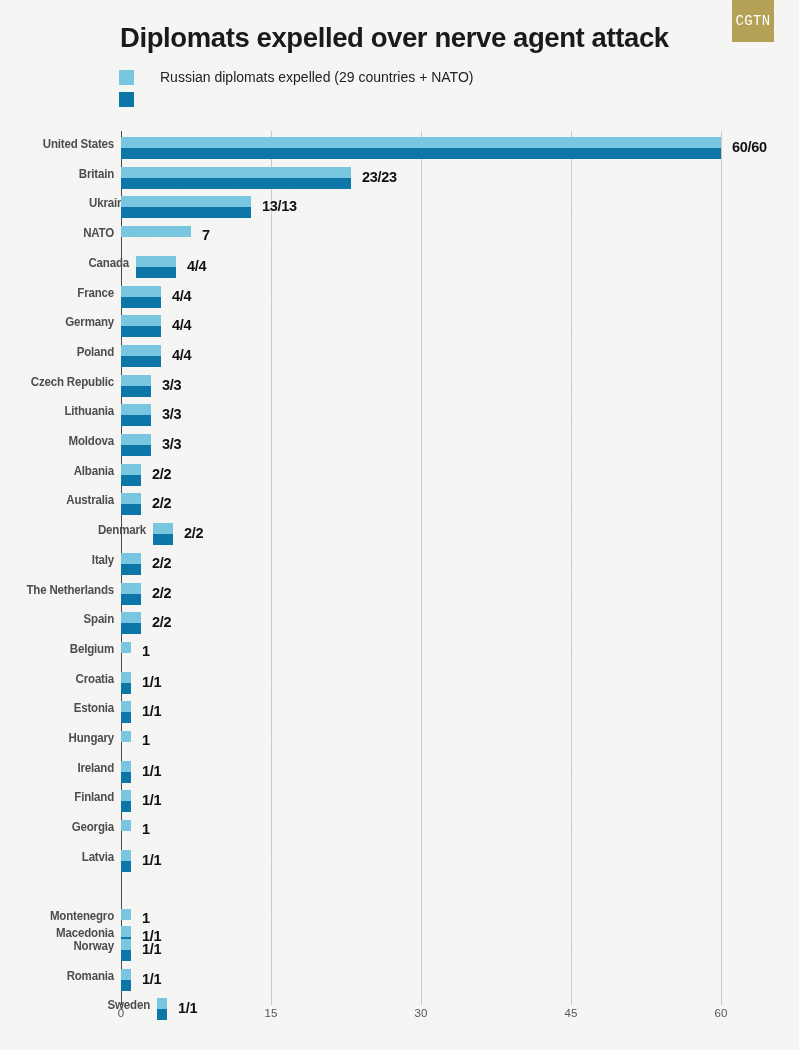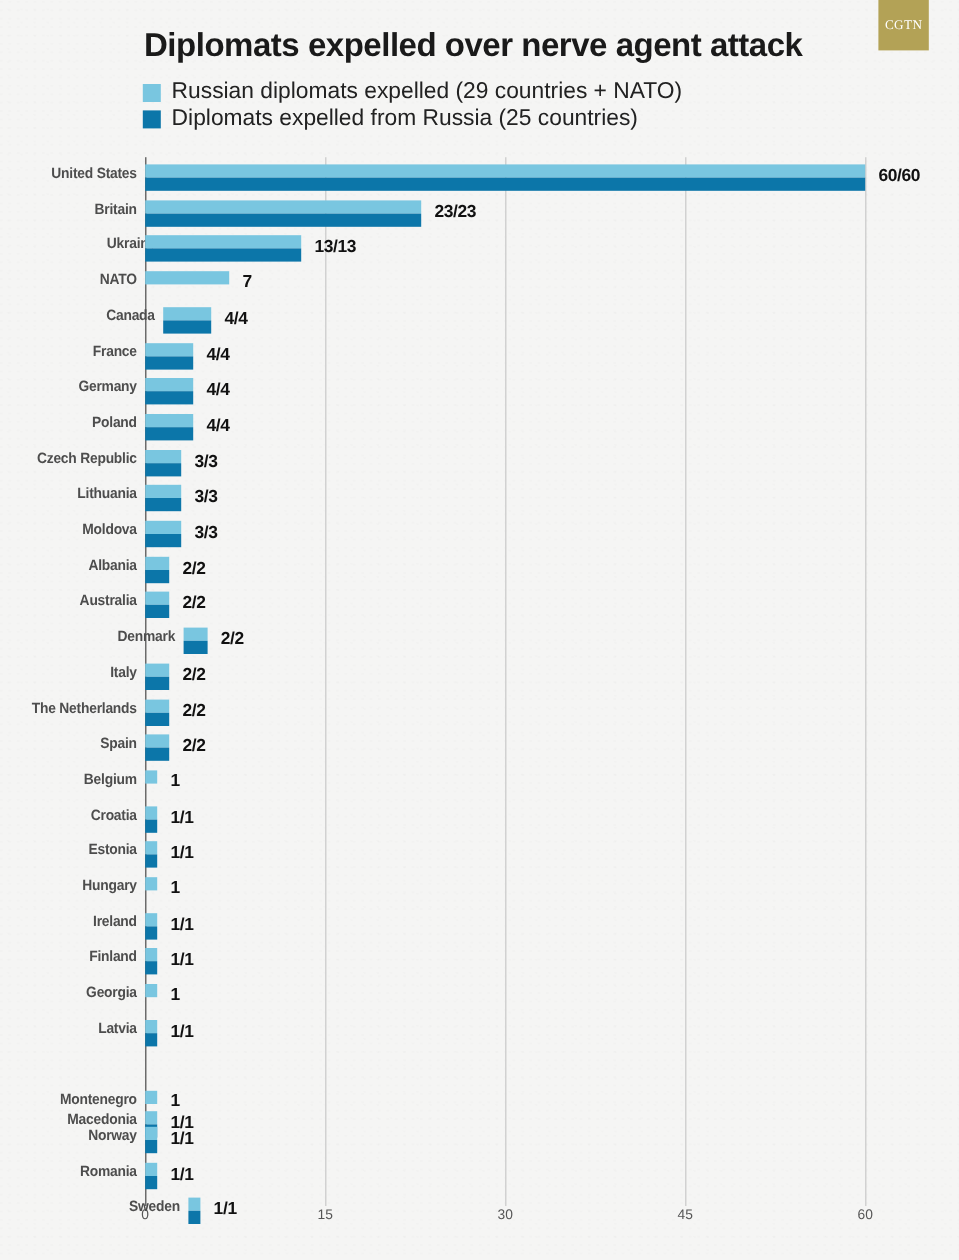--- a/index.html
+++ b/index.html
@@ -32,23 +32,23 @@
     right: 25px;
     width: 42px;
     height: 42px;
     background: #b3a256;
     display: flex;
     align-items: center;
     justify-content: center;
   }
   #logo .logo-text {
     color: #ffffff;
-    font-size: 11px;
+    font-size: 14px;
     letter-spacing: 0.3px;
-    font-family: Liberation Serif, serif;
+    font-family: Liberation Mono, monospace;
   }
 
   
   #title {
     position: absolute;
     left: 120px;
     top: 22px;
     font-size: 27.5px;
     font-weight: bold;
     color: #1a1a1a;
@@ -66,22 +66,22 @@
     display: flex;
     align-items: center;
     height: 22px;
   }
   .legend-swatch {
     width: 15px;
     height: 15px;
     flex: 0 0 auto;
   }
   .legend-label {
-    margin-left: 9px;
-    font-size: 19px;
+    margin-left: 26px;
+    font-size: 14px;
     color: #222222;
     white-space: nowrap;
   }
 
   
   #plot {
     position: absolute;
     left: 0;
     top: 0;
     width: 799px;
@@ -158,21 +158,20 @@
 
   <div id="title">Diplomats expelled over nerve agent attack</div>
 
   <div id="legend">
     <div class="legend-row">
       <span class="legend-swatch" style="background:#79c6e0"></span>
       <span class="legend-label">Russian diplomats expelled (29 countries + NATO)</span>
     </div>
     <div class="legend-row">
       <span class="legend-swatch" style="background:#0c76a9"></span>
-      <span class="legend-label">Diplomats expelled from Russia (25 countries)</span>
     </div>
   </div>
 
   <div id="plot">
       <div class="gridline axis" style="left: 121px;"></div>
       <div class="tick-label" style="left: 121px;">0</div>
       <div class="gridline" style="left: 271px;"></div>
       <div class="tick-label" style="left: 271px;">15</div>
       <div class="gridline" style="left: 421px;"></div>
       <div class="tick-label" style="left: 421px;">30</div>

